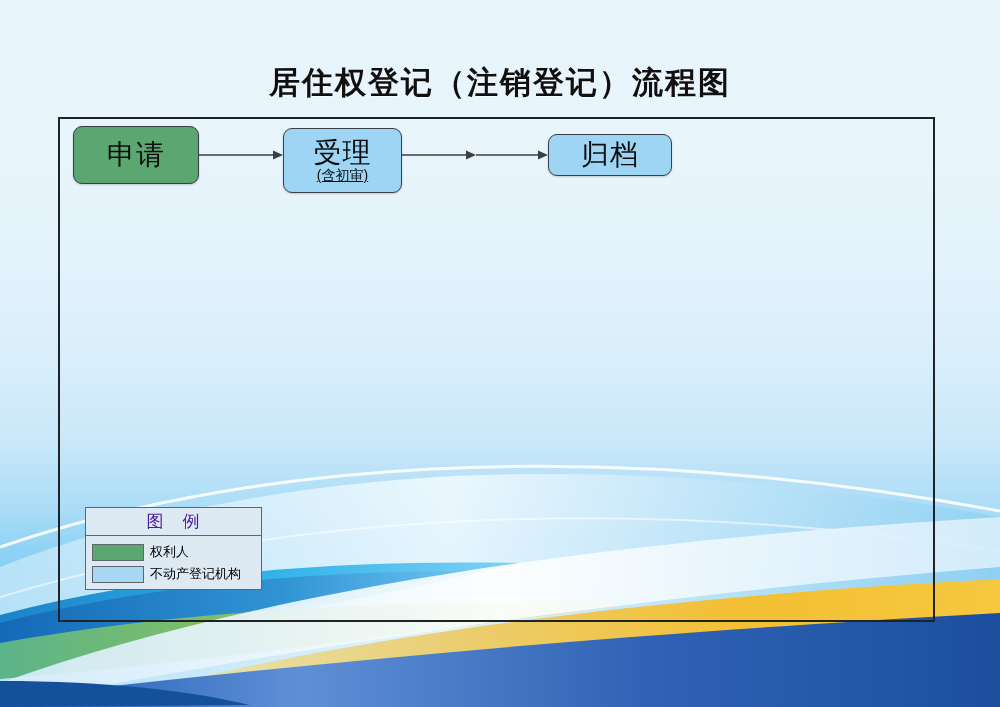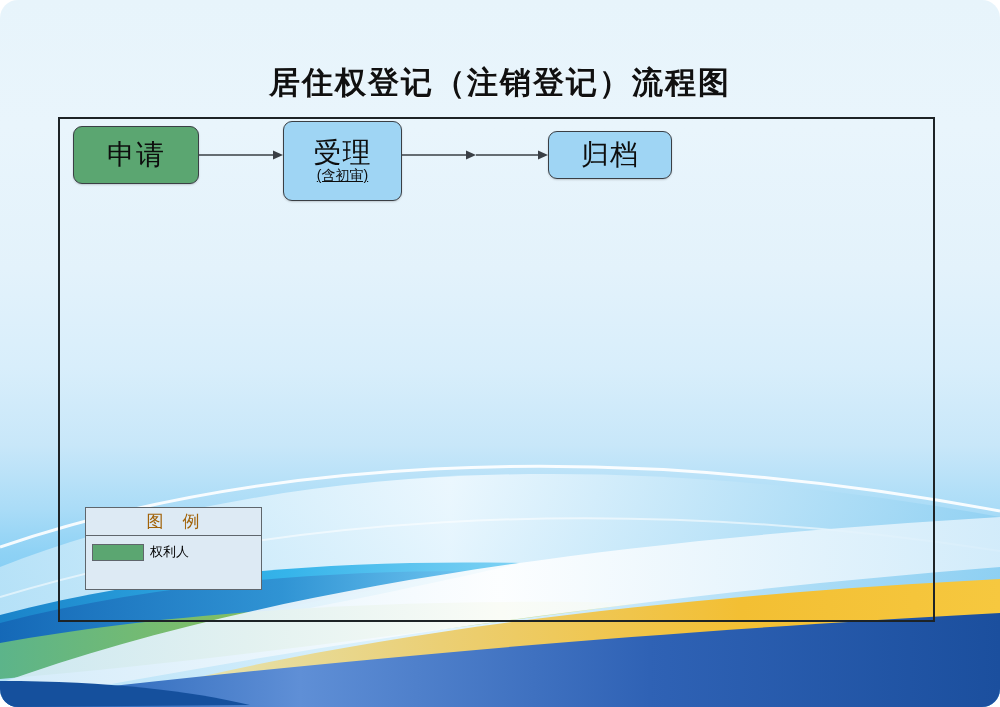--- a/index.html
+++ b/index.html
@@ -21,21 +21,20 @@
     background: linear-gradient(to bottom,
         #e7f4fb 0%,
         #e9f5fc 18%,
         #e3f2fb 38%,
         #d8eefb 52%,
         #c8e7f9 63%,
         #aadcf7 72%,
         #8fd2f5 78%,
         #7ecbf3 84%,
         #74c6f2 100%);
-    border-radius: 18px;
   }
 
   
   .wave-layer {
     position: absolute;
     left: 0;
     bottom: 0;
     width: 1000px;
     height: 260px;
     pointer-events: none;
@@ -104,23 +103,23 @@
     font-size: 14px;
     color: #0d0d0d;
     margin-top: 1px;
     white-space: pre;
     text-decoration: underline;
   }
   .node.green { background: #5ba671; }
   .node.blue  { background: #9fd5f4; }
 
   .node.n1 { width: 126px; height: 58px; }
-  .node.n2 { width: 119px; height: 80px; margin-top: 11px; }
+  .node.n2 { width: 119px; height: 65px; margin-top: 11px; }
   .node.n3 { width: 128px; height: 62px; }
-  .node.n4 { width: 124px; height: 48px; text-align: center; }
+  .node.n4 { width: 124px; height: 42px; text-align: center; }
 
   .arrow {
     position: relative;
     height: 12px;
     display: flex;
     align-items: center;
   }
   .arrow svg { display: block; }
   .arrow.a1 { width: 84px; }
   .arrow.a2 { width: 74px; }
@@ -138,21 +137,21 @@
     background: #ddeaf4;
   }
   #legend-title {
     height: 27px;
     border-bottom: 1px solid #5f666c;
     display: flex;
     align-items: center;
     justify-content: center;
     font-family: "Liberation Serif", "DejaVu Serif", serif;
     font-size: 17px;
-    color: #a16207;
+    color: #4c1d95;
     white-space: pre;
     letter-spacing: 1px;
   }
   #legend-body {
     padding: 6px 0 0 6px;
   }
   .legend-row {
     display: flex;
     align-items: center;
     height: 20px;
@@ -286,16 +285,20 @@
 
   </div>
 
   <div id="legend">
     <div id="legend-title">图　例</div>
     <div id="legend-body">
       <div class="legend-row">
         <div class="legend-swatch green"></div>
         <div class="legend-label">权利人</div>
       </div>
+      <div class="legend-row">
+        <div class="legend-swatch blue"></div>
+        <div class="legend-label">不动产登记机构</div>
+      </div>
     </div>
   </div>
 
 </div>
 
 </body></html>

